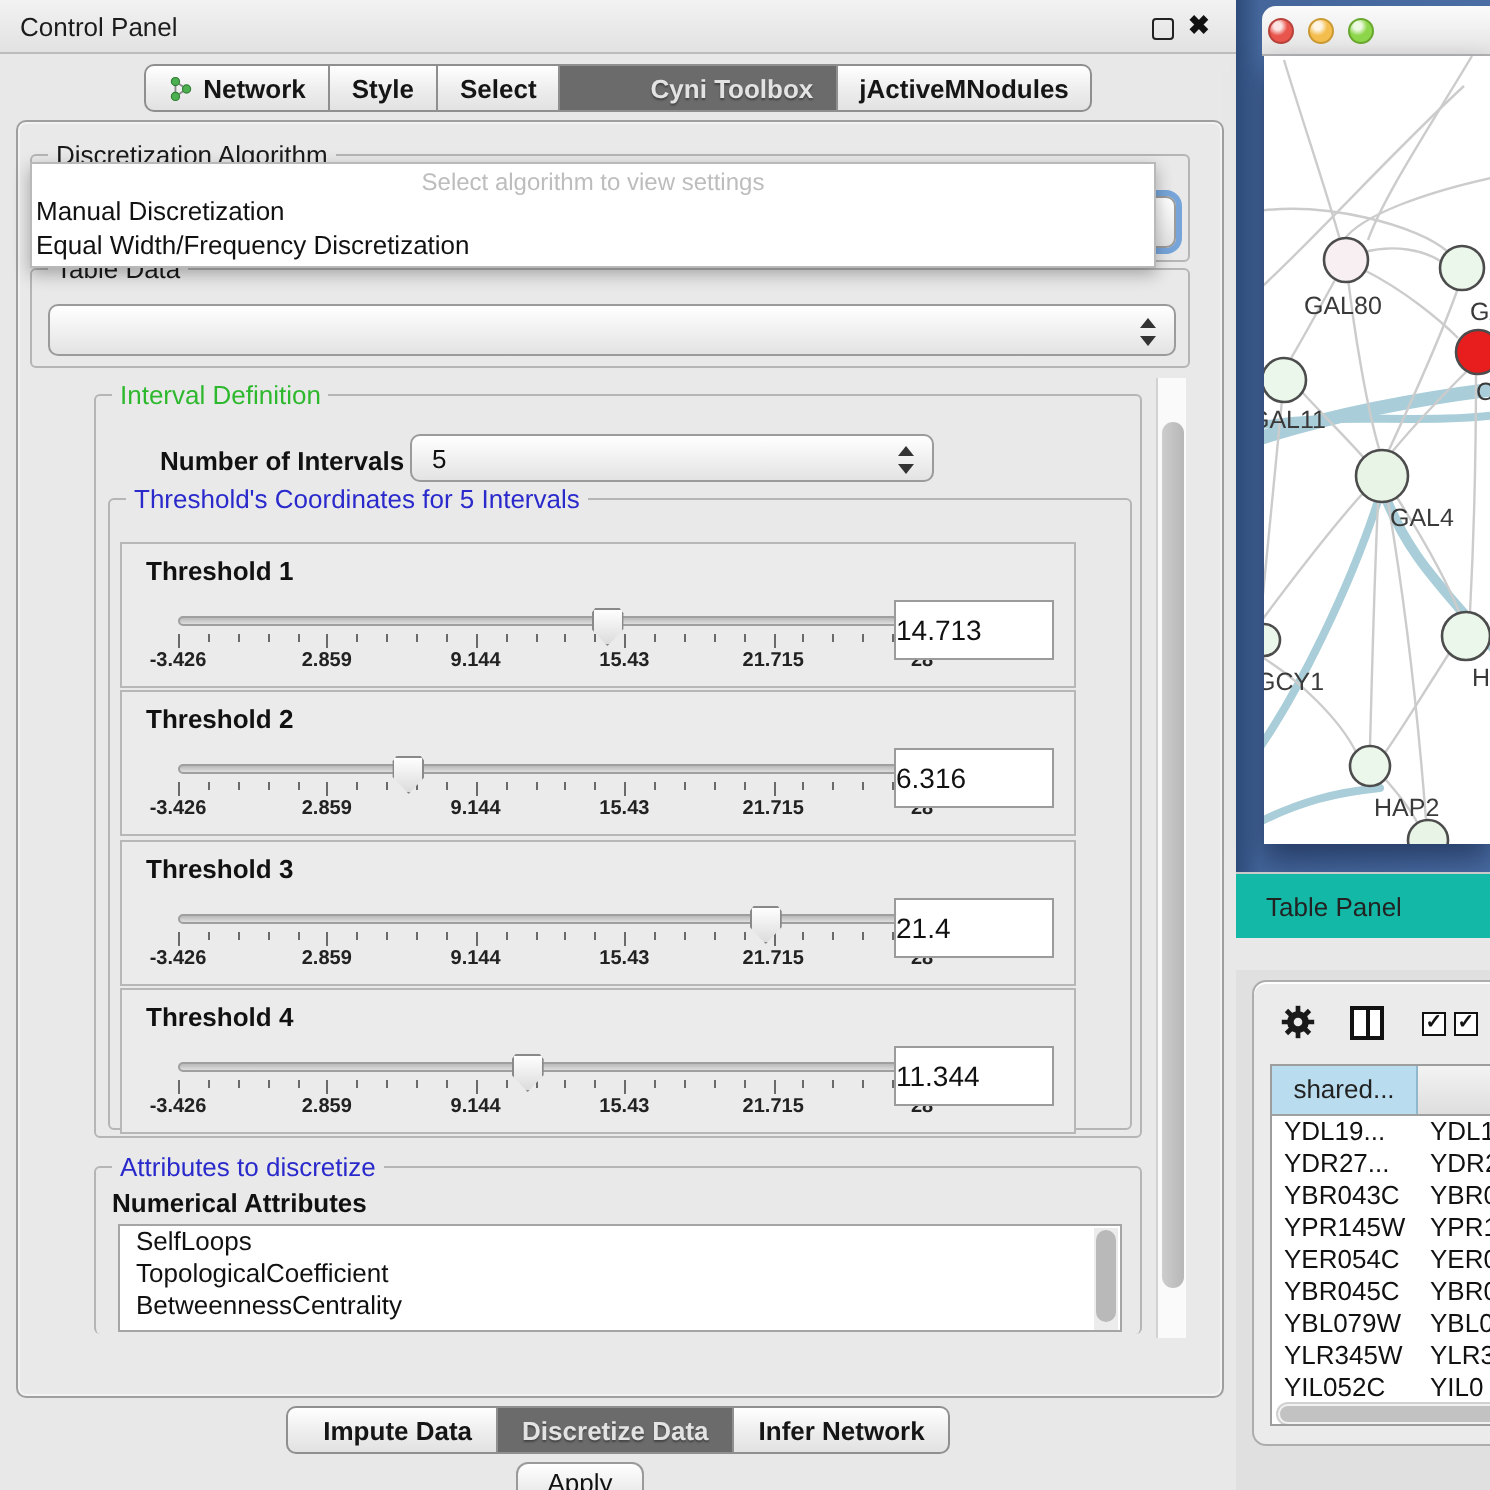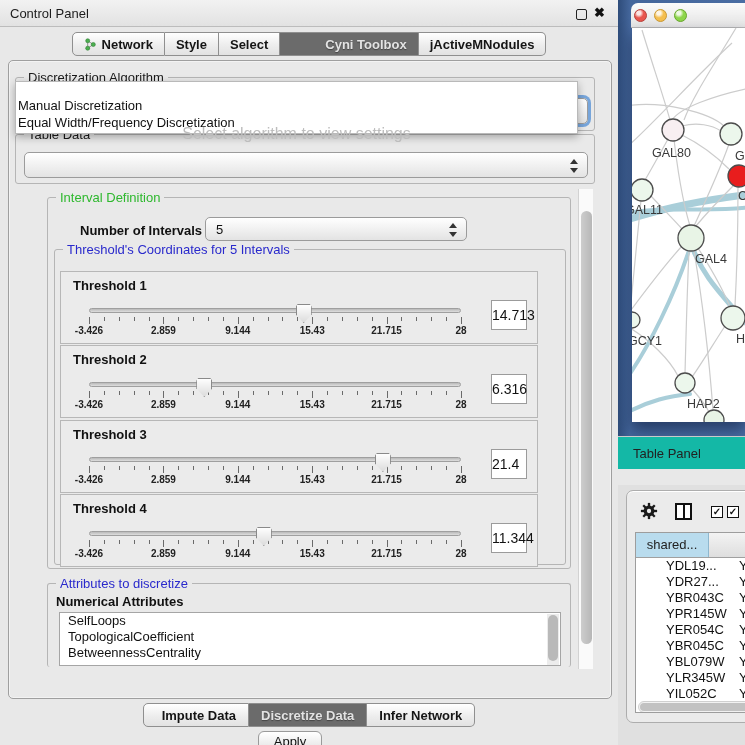--- a/index.html
+++ b/index.html
@@ -37,21 +37,21 @@
   .combo-text{position:absolute;left:10px;top:5px;font-size:13px;color:#111;white-space:nowrap;}
   .stepper{position:absolute;right:9px;top:5px;width:9px;height:16px;}
   .stepper .up{position:absolute;left:1px;top:1px;width:0;height:0;border-left:4px solid transparent;border-right:4px solid transparent;border-bottom:5px solid #333;}
   .stepper .dn{position:absolute;left:1px;bottom:1px;width:0;height:0;border-left:4px solid transparent;border-right:4px solid transparent;border-top:5px solid #333;}
 
   .algo-combo{box-shadow:0 0 0 3px #77a5da;}
 
   
   .popup{position:absolute;left:6px;top:20px;width:563px;height:53px;background:#ffffff;
     border:1px solid #b9b9b9;box-shadow:0 3px 8px rgba(0,0,0,.3);z-index:6;}
-  .popup-hint{position:absolute;top:2px;left:0;width:100%;text-align:center;font-size:16px;color:#bdbdbd;margin-top:41px;}
+  .popup-hint{position:absolute;top:2px;left:0;width:100%;text-align:center;font-size:12px;color:#bdbdbd;}
   .popup-opt{position:absolute;left:2px;font-size:13px;color:#111;white-space:nowrap;}
 
   
   .scroll-view{position:absolute;left:6px;top:128px;width:562px;height:480px;}
   .vscroll{position:absolute;left:569px;top:128px;width:15px;height:480px;background:#fafafa;border-left:1px solid #d2d2d2;}
   .vscroll-thumb{position:absolute;left:2px;top:22px;width:11px;height:433px;border-radius:6px;
     background:linear-gradient(90deg,#cdcdcd,#b7b7b7);}
 
   
   .thr-panel{position:absolute;left:5px;width:478px;height:73px;border:1px solid #b7b7b7;background:#ebebeb;}
@@ -61,21 +61,21 @@
     background:linear-gradient(#b9b9b9,#dedede);}
   .thr-thumb{position:absolute;top:0;width:16px;height:19px;
     background:linear-gradient(#fefefe,#dcdcdc);border:1px solid #898989;
     clip-path:polygon(12% 0,88% 0,100% 14%,100% 55%,50% 100%,0 55%,0 14%);}
   .tickrow{position:absolute;left:0;top:13px;width:100%;height:8px;}
   .tick{position:absolute;top:0;width:1px;background:#6a6a6a;}
   .tick.minor{height:4px;}
   .tick.major{height:7px;}
   .labelrow{position:absolute;left:0;top:21px;width:100%;height:12px;}
   .tick-lab{position:absolute;transform:translateX(-50%);font-size:10px;font-weight:bold;color:#222;white-space:nowrap;}
-  .thr-value{position:absolute;right:10px;top:28px;width:36px;height:30px;background:#fff;border:1px solid #9b9b9b;
+  .thr-value{position:absolute;right:10px;top:28px;width:80px;height:30px;background:#fff;border:1px solid #9b9b9b;
     font-size:14px;color:#111;line-height:28px;padding-right:19px;}
 
   
   .attr-label{position:absolute;left:8px;top:10px;font-size:13px;font-weight:bold;color:#111;}
   .attr-list{position:absolute;left:11px;top:28px;width:502px;height:54px;background:#fff;border:1px solid #a5a5a5;overflow:hidden;}
   .attr-item{font-size:13px;color:#111;padding-left:8px;line-height:16px;white-space:nowrap;}
   .list-scroll{position:absolute;right:1px;top:1px;width:12px;height:52px;background:#ececec;}
   .list-thumb{position:absolute;left:1px;top:1px;width:10px;height:46px;border-radius:5px;background:#b9b9b9;}
 
   .apply-btn{position:absolute;left:249px;top:670px;width:64px;height:21px;border:1px solid #9a9a9a;border-radius:6px;
@@ -103,21 +103,21 @@
     background:#ebebeb;box-shadow:inset 0 1px 0 #fff;}
   .tp-gear{position:absolute;left:13px;top:11px;width:18px;height:18px;}
   .tp-colicon{position:absolute;left:48px;top:12px;width:17px;height:17px;border:2px solid #111;background:
     linear-gradient(#111,#111) center/2px 100% no-repeat,#fff;}
   .tp-check{position:absolute;top:15px;width:12px;height:12px;border:1.5px solid #111;font-size:10px;line-height:10px;text-align:center;color:#111;font-weight:bold;background:#fff;}
   .tp-table{position:absolute;left:8px;top:41px;width:140px;height:181px;background:#fff;border:1px solid #9d9d9d;overflow:hidden;}
   .tp-header{position:absolute;left:0;top:0;width:100%;height:25px;border-bottom:1px solid #a0a0a0;display:flex;}
   .tp-h1{width:73px;height:100%;background:#b9dcee;border-right:1px solid #8fb8cf;font-size:13px;color:#222;text-align:center;line-height:24px;overflow:hidden;}
   .tp-h2{flex:1;height:100%;background:linear-gradient(#f3f3f3,#dedede);font-size:13px;color:#222;text-align:right;line-height:24px;padding-right:2px;overflow:hidden;}
   .tp-row{position:absolute;left:0;width:100%;height:16px;display:flex;}
-  .tp-c1{width:73px;font-size:13px;color:#111;padding-left:6px;line-height:16px;white-space:nowrap;overflow:hidden;margin-left:24px;}
+  .tp-c1{width:73px;font-size:13px;color:#111;padding-left:6px;line-height:16px;white-space:nowrap;overflow:hidden;}
   .tp-c2{flex:1;font-size:13px;color:#111;padding-left:6px;line-height:16px;white-space:nowrap;overflow:hidden;}
   .tp-hscroll{position:absolute;left:2px;top:168px;width:136px;height:12px;background:#f2f2f2;border:1px solid #d0d0d0;border-radius:6px;}
   .tp-hthumb{position:absolute;left:1px;top:1px;width:128px;height:8px;border-radius:5px;background:#c2c2c2;}
 </style>
 </head>
 <body>
 
 <div id="left-panel">
   <div class="cp-titlebar">
     <span class="cp-title">Control Panel</span>

